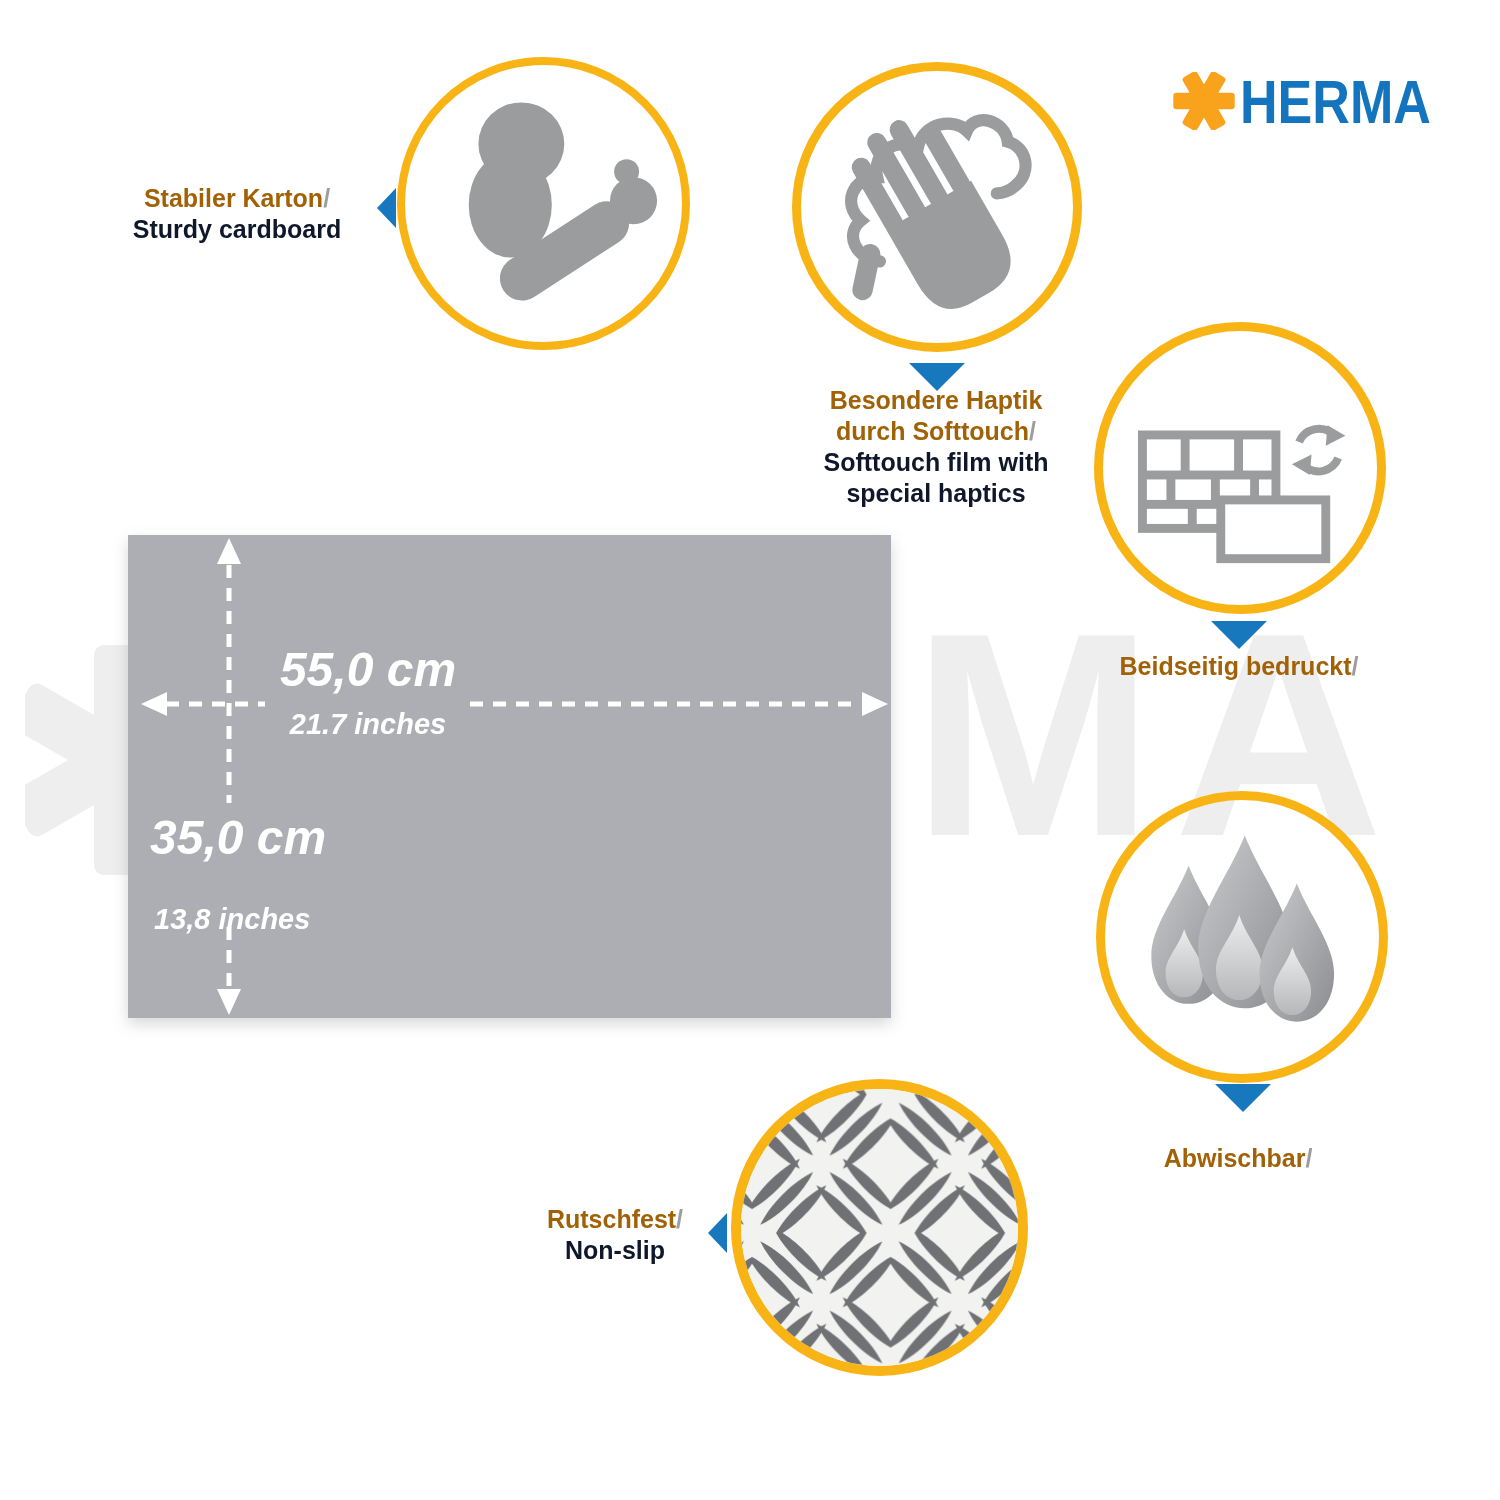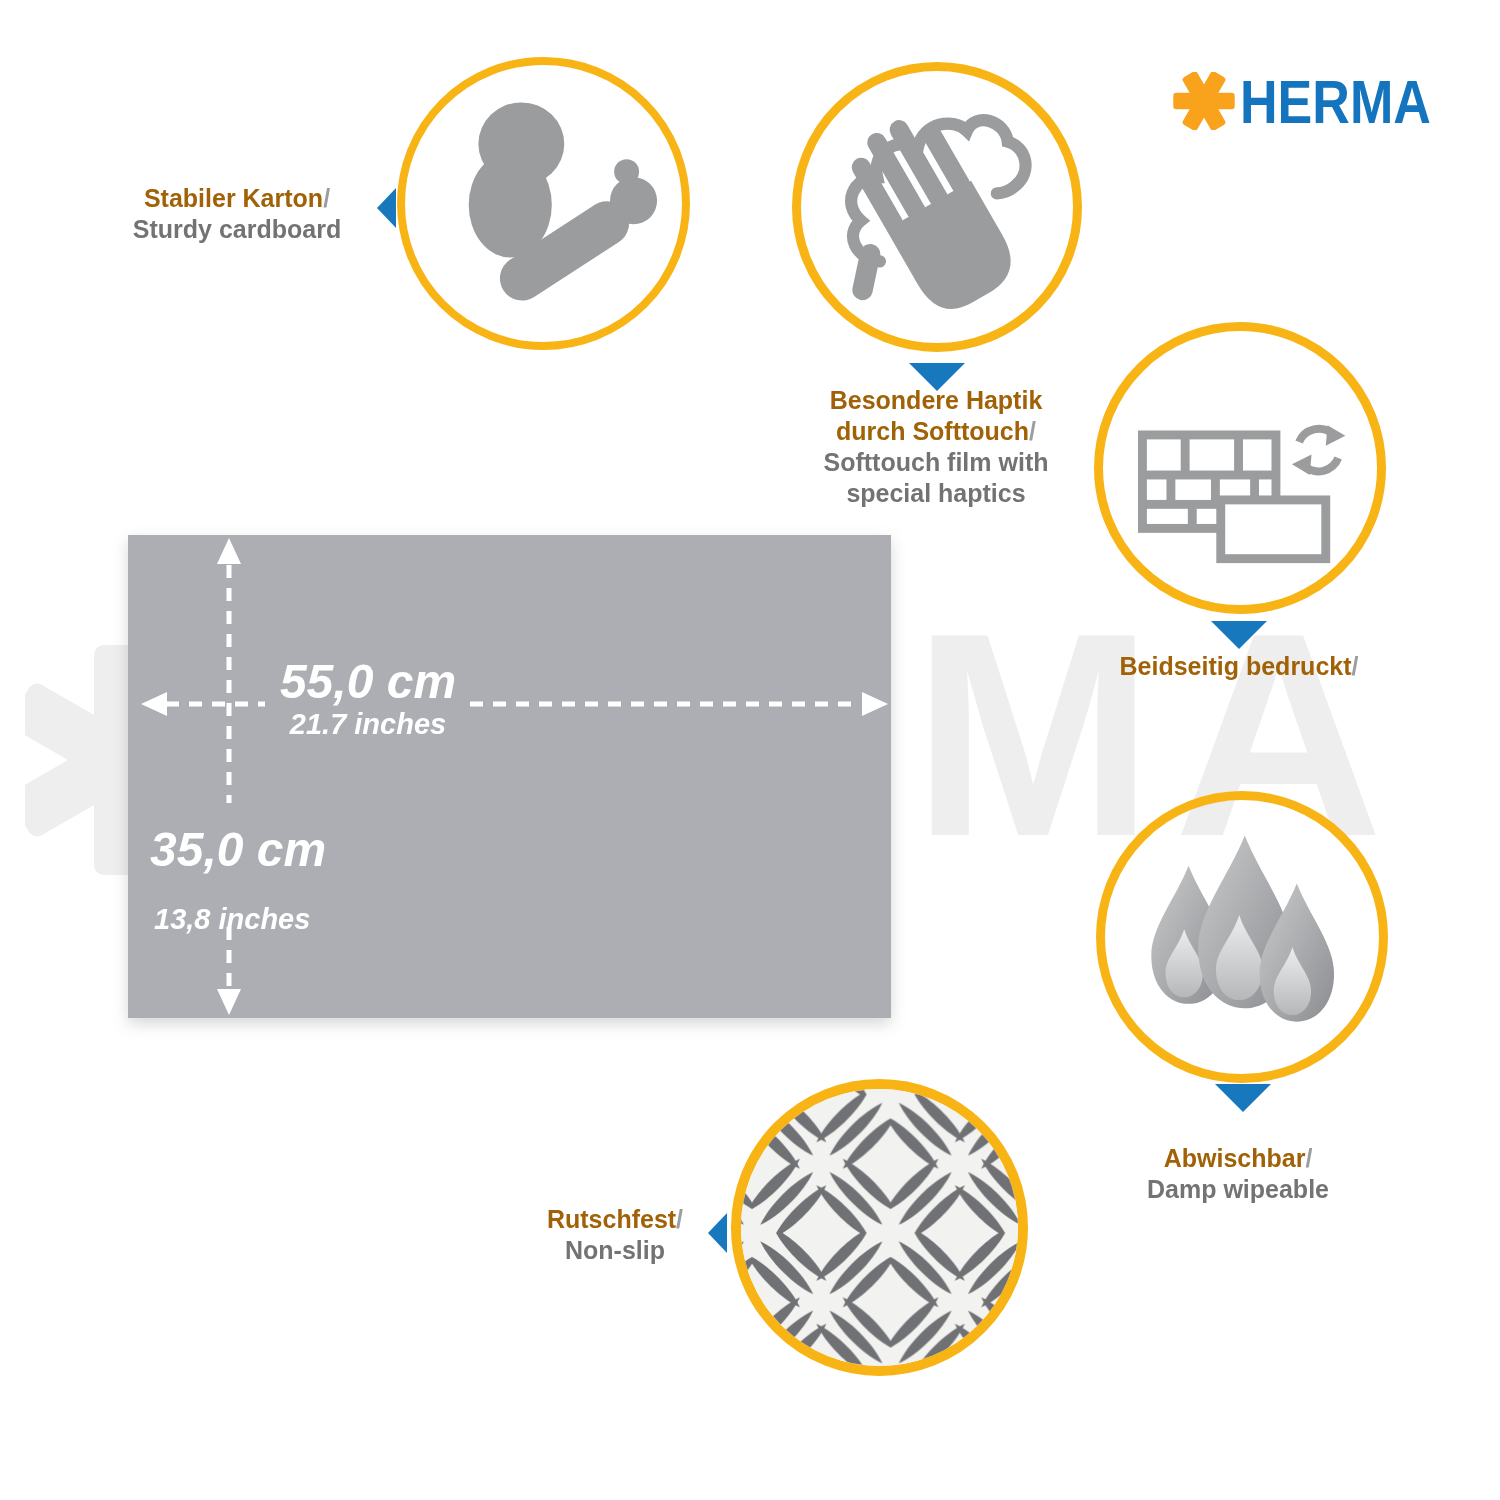--- a/index.html
+++ b/index.html
@@ -15,21 +15,21 @@
   .c1{left:397px;top:57px;width:293px;height:293px;border:8px solid #F8B414;}
   .c2{left:792px;top:62px;width:290px;height:290px;border:9px solid #F8B414;}
   .c3{left:1094px;top:322px;width:292px;height:292px;border:9px solid #F8B414;}
   .c4{left:1096px;top:791px;width:292px;height:292px;border:9px solid #F8B414;}
   .c5{left:731px;top:1079px;width:297px;height:297px;border:10px solid #F8B414;overflow:hidden;}
 
   
   .label{position:absolute;z-index:4;text-align:center;font-weight:700;font-size:25px;line-height:31px;}
   .label .de{color:#a16207;}
   .label .sl{color:#9B9DA0;}
-  .label .en{color:#737373;display:block;}
+  .label .en{color:#0f172a;display:block;}
   .t1{left:87px;top:183px;width:300px;}
   .t2{left:806px;top:385px;width:260px;}
   .t3{left:1078px;top:651px;width:322px;}
   .t4{left:1077px;top:1143px;width:322px;}
   .t5{left:465px;top:1204px;width:300px;}
 
   
   .tri{position:absolute;width:0;height:0;z-index:4;}
   .tri-down{border-left:28px solid transparent;border-right:28px solid transparent;border-top:28px solid #1878BE;}
   .tri-left{border-top:20px solid transparent;border-bottom:20px solid transparent;border-right:19px solid #1878BE;}
@@ -37,21 +37,21 @@
   .a2{left:909px;top:363px;}
   .a3{left:1211px;top:621px;}
   .a4{left:1215px;top:1084px;}
   .a5{left:708px;top:1213px;}
 
   
   .panel{position:absolute;left:128px;top:535px;width:763px;height:483px;background:#acaeb3;z-index:2;
          box-shadow:0 6px 14px rgba(110,115,120,.28);}
   .panel svg{position:absolute;left:0;top:0;}
   .dim{position:absolute;color:#ffffff;font-style:italic;font-weight:700;line-height:1.05;z-index:3;}
-  .d-big{font-size:48px;margin-top:12px;}
+  .d-big{font-size:48px;}
   .d-small{font-size:29px;}
   .d55{left:95px;top:110px;width:290px;text-align:center;}
   .d217{left:95px;top:174px;width:290px;text-align:center;}
   .d35{left:22px;top:278px;}
   .d138{left:26px;top:341px;margin-top:28px;}
 
   
   .logo-star{position:absolute;left:1172px;top:72px;z-index:4;}
   .logo-text{position:absolute;left:1240px;top:66px;z-index:4;color:#1474BE;font-size:62px;font-weight:800;
              letter-spacing:0px;transform:scaleX(.84);transform-origin:left top;}
@@ -182,21 +182,20 @@
       </g>
     </defs>
     <use href="#drop" transform="translate(61,104) scale(0.8)"></use>
     <use href="#drop" transform="translate(102,96)"></use>
     <use href="#drop" transform="translate(140,117) scale(0.8)"></use>
   </svg>
 </div>
 <div class="tri tri-down a4"></div>
 <div class="label t4">
   <span class="de">Abwischbar</span><span class="sl">/</span>
-  <span class="en">Damp wipeable</span>
 </div>
 
 <div class="circle c5">
   <svg viewBox="0 0 200 200">
     <defs>
       <g id="g3" fill="#6f7174">
         <path d="M-27 -13.5 C-12 -19 12 -19 27 -13.5 C12 -8 -12 -8 -27 -13.5 Z"></path>
         <path d="M-27 0 C-12 -5.5 12 -5.5 27 0 C12 5.5 -12 5.5 -27 0 Z"></path>
         <path d="M-27 13.5 C-12 8 12 8 27 13.5 C12 19 -12 19 -27 13.5 Z"></path>
       </g>

